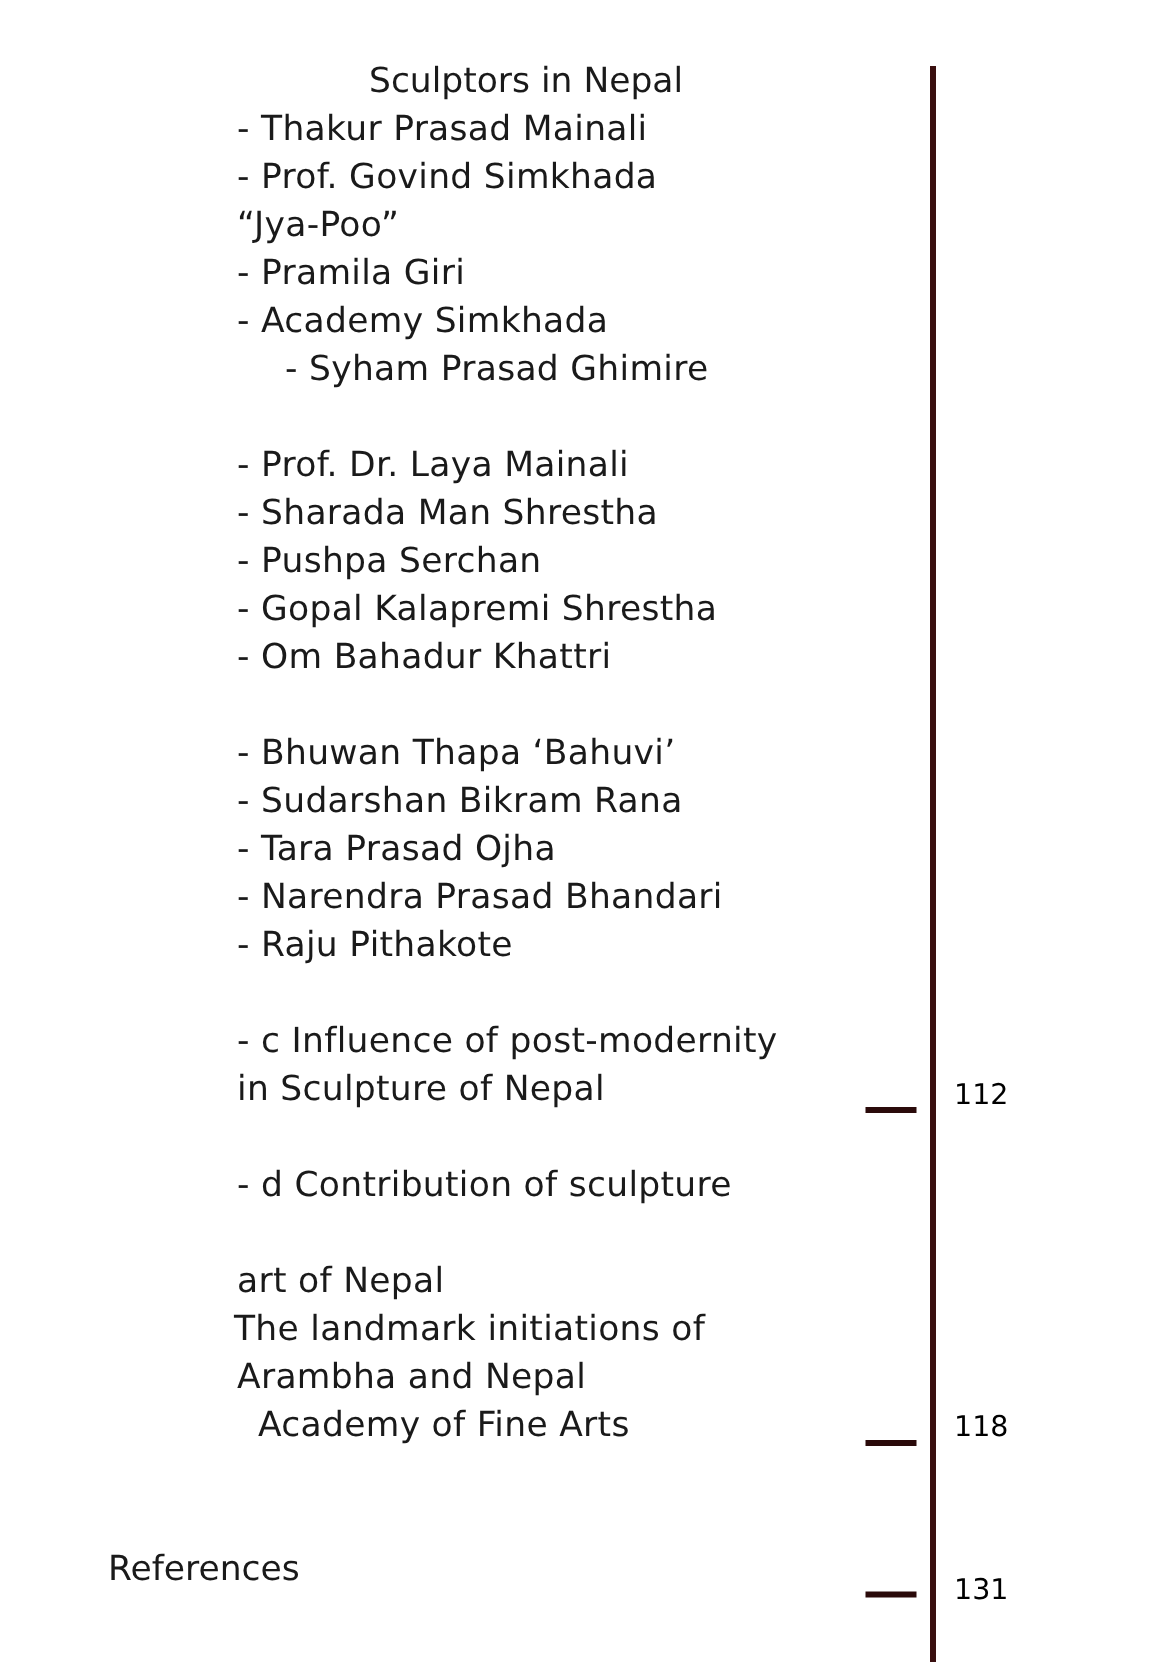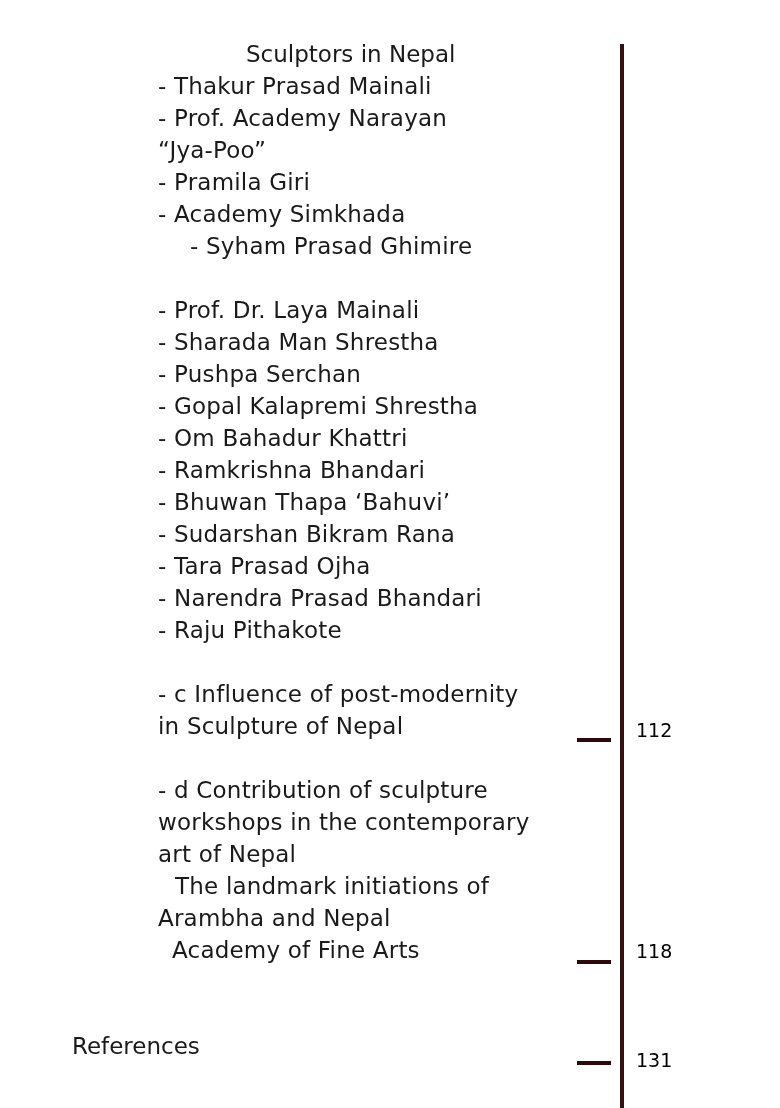--- a/index.html
+++ b/index.html
@@ -15,46 +15,44 @@
   </style>
 </head>
 <body>
 
 <div class="toc">
   <div class="rule"></div>
 
   <div class="heading">Sculptors in Nepal</div>
 
   <div class="line" style="left:158px;top:70px;">- Thakur Prasad Mainali</div>
-  <div class="line" style="left:158px;top:102px;">- Prof. Academy Narayan</div>
+  <div class="line" style="left:158px;top:102px;">- Prof. Govind Simkhada</div>
   <div class="line" style="left:158px;top:134px;">“Jya-Poo”</div>
   <div class="line" style="left:158px;top:166px;">- Pramila Giri</div>
   <div class="line" style="left:158px;top:198px;">- Academy Simkhada</div>
   <div class="line" style="left:158px;top:230px;margin-left:32px;">- Syham Prasad Ghimire</div>
   <div class="line" style="left:158px;top:294px;">- Prof. Dr. Laya Mainali</div>
   <div class="line" style="left:158px;top:326px;">- Sharada Man Shrestha</div>
   <div class="line" style="left:158px;top:358px;">- Pushpa Serchan</div>
   <div class="line" style="left:158px;top:390px;">- Gopal Kalapremi Shrestha</div>
   <div class="line" style="left:158px;top:422px;">- Om Bahadur Khattri</div>
-  <div class="line" style="left:158px;top:454px;">- Ramkrishna Bhandari</div>
   <div class="line" style="left:158px;top:486px;">- Bhuwan Thapa ‘Bahuvi’</div>
   <div class="line" style="left:158px;top:518px;">- Sudarshan Bikram Rana</div>
   <div class="line" style="left:158px;top:550px;text-align:center;">- Tara Prasad Ojha</div>
   <div class="line" style="left:158px;top:582px;">- Narendra Prasad Bhandari</div>
   <div class="line" style="left:158px;top:614px;">- Raju Pithakote</div>
 
   <div class="line" style="left:158px;top:678px;">- c Influence of post-modernity</div>
   <div class="line" style="left:158px;top:710px;">in Sculpture of Nepal</div>
   <div class="tick" style="top:738px;"></div>
   <div class="page" style="top:718px;">112</div>
 
   <div class="line" style="left:158px;top:774px;">- d Contribution of sculpture</div>
-  <div class="line" style="left:158px;top:806px;">workshops in the contemporary</div>
   <div class="line" style="left:158px;top:838px;">art of Nepal</div>
-  <div class="line" style="left:175px;top:870px;">The landmark initiations of</div>
+  <div class="line" style="left:156px;top:870px;">The landmark initiations of</div>
   <div class="line" style="left:158px;top:902px;">Arambha and Nepal</div>
   <div class="line" style="left:172px;top:934px;">Academy of Fine  Arts</div>
   <div class="tick" style="top:960px;"></div>
   <div class="page" style="top:939px;">118</div>
 
   <div class="ref">References</div>
   <div class="tick" style="top:1061px;"></div>
   <div class="page" style="top:1048px;">131</div>
 </div>
 

